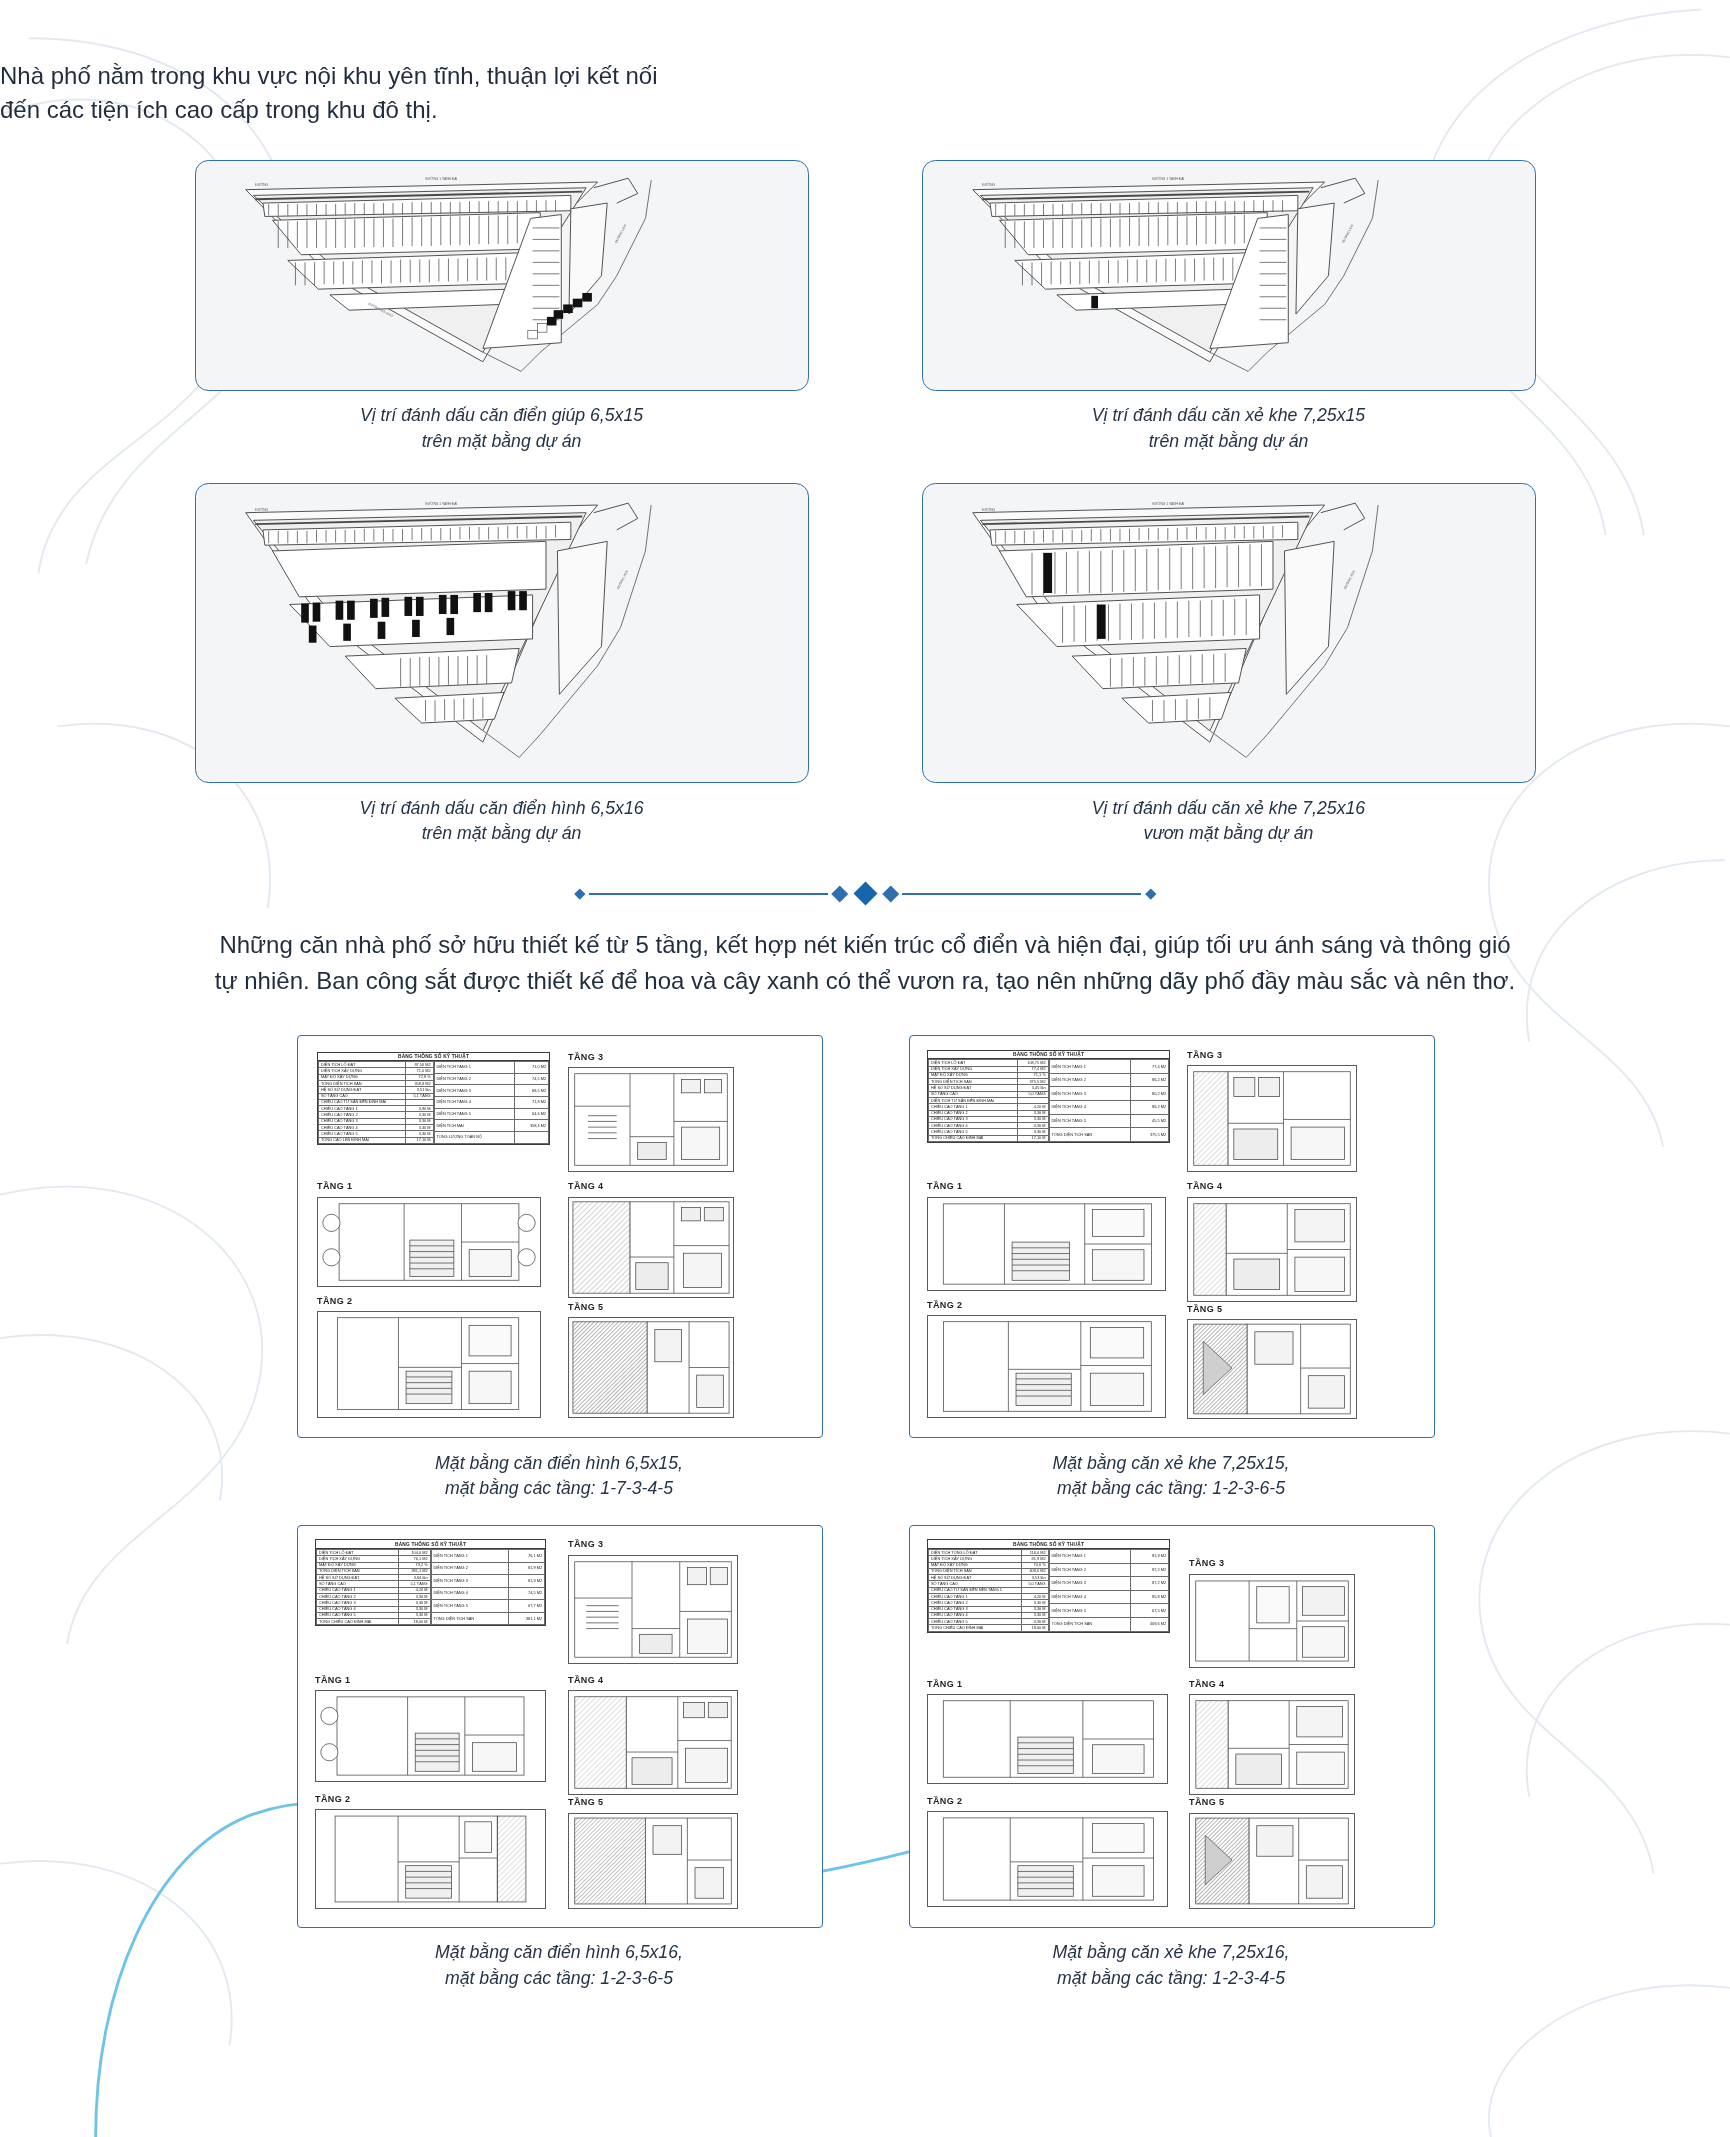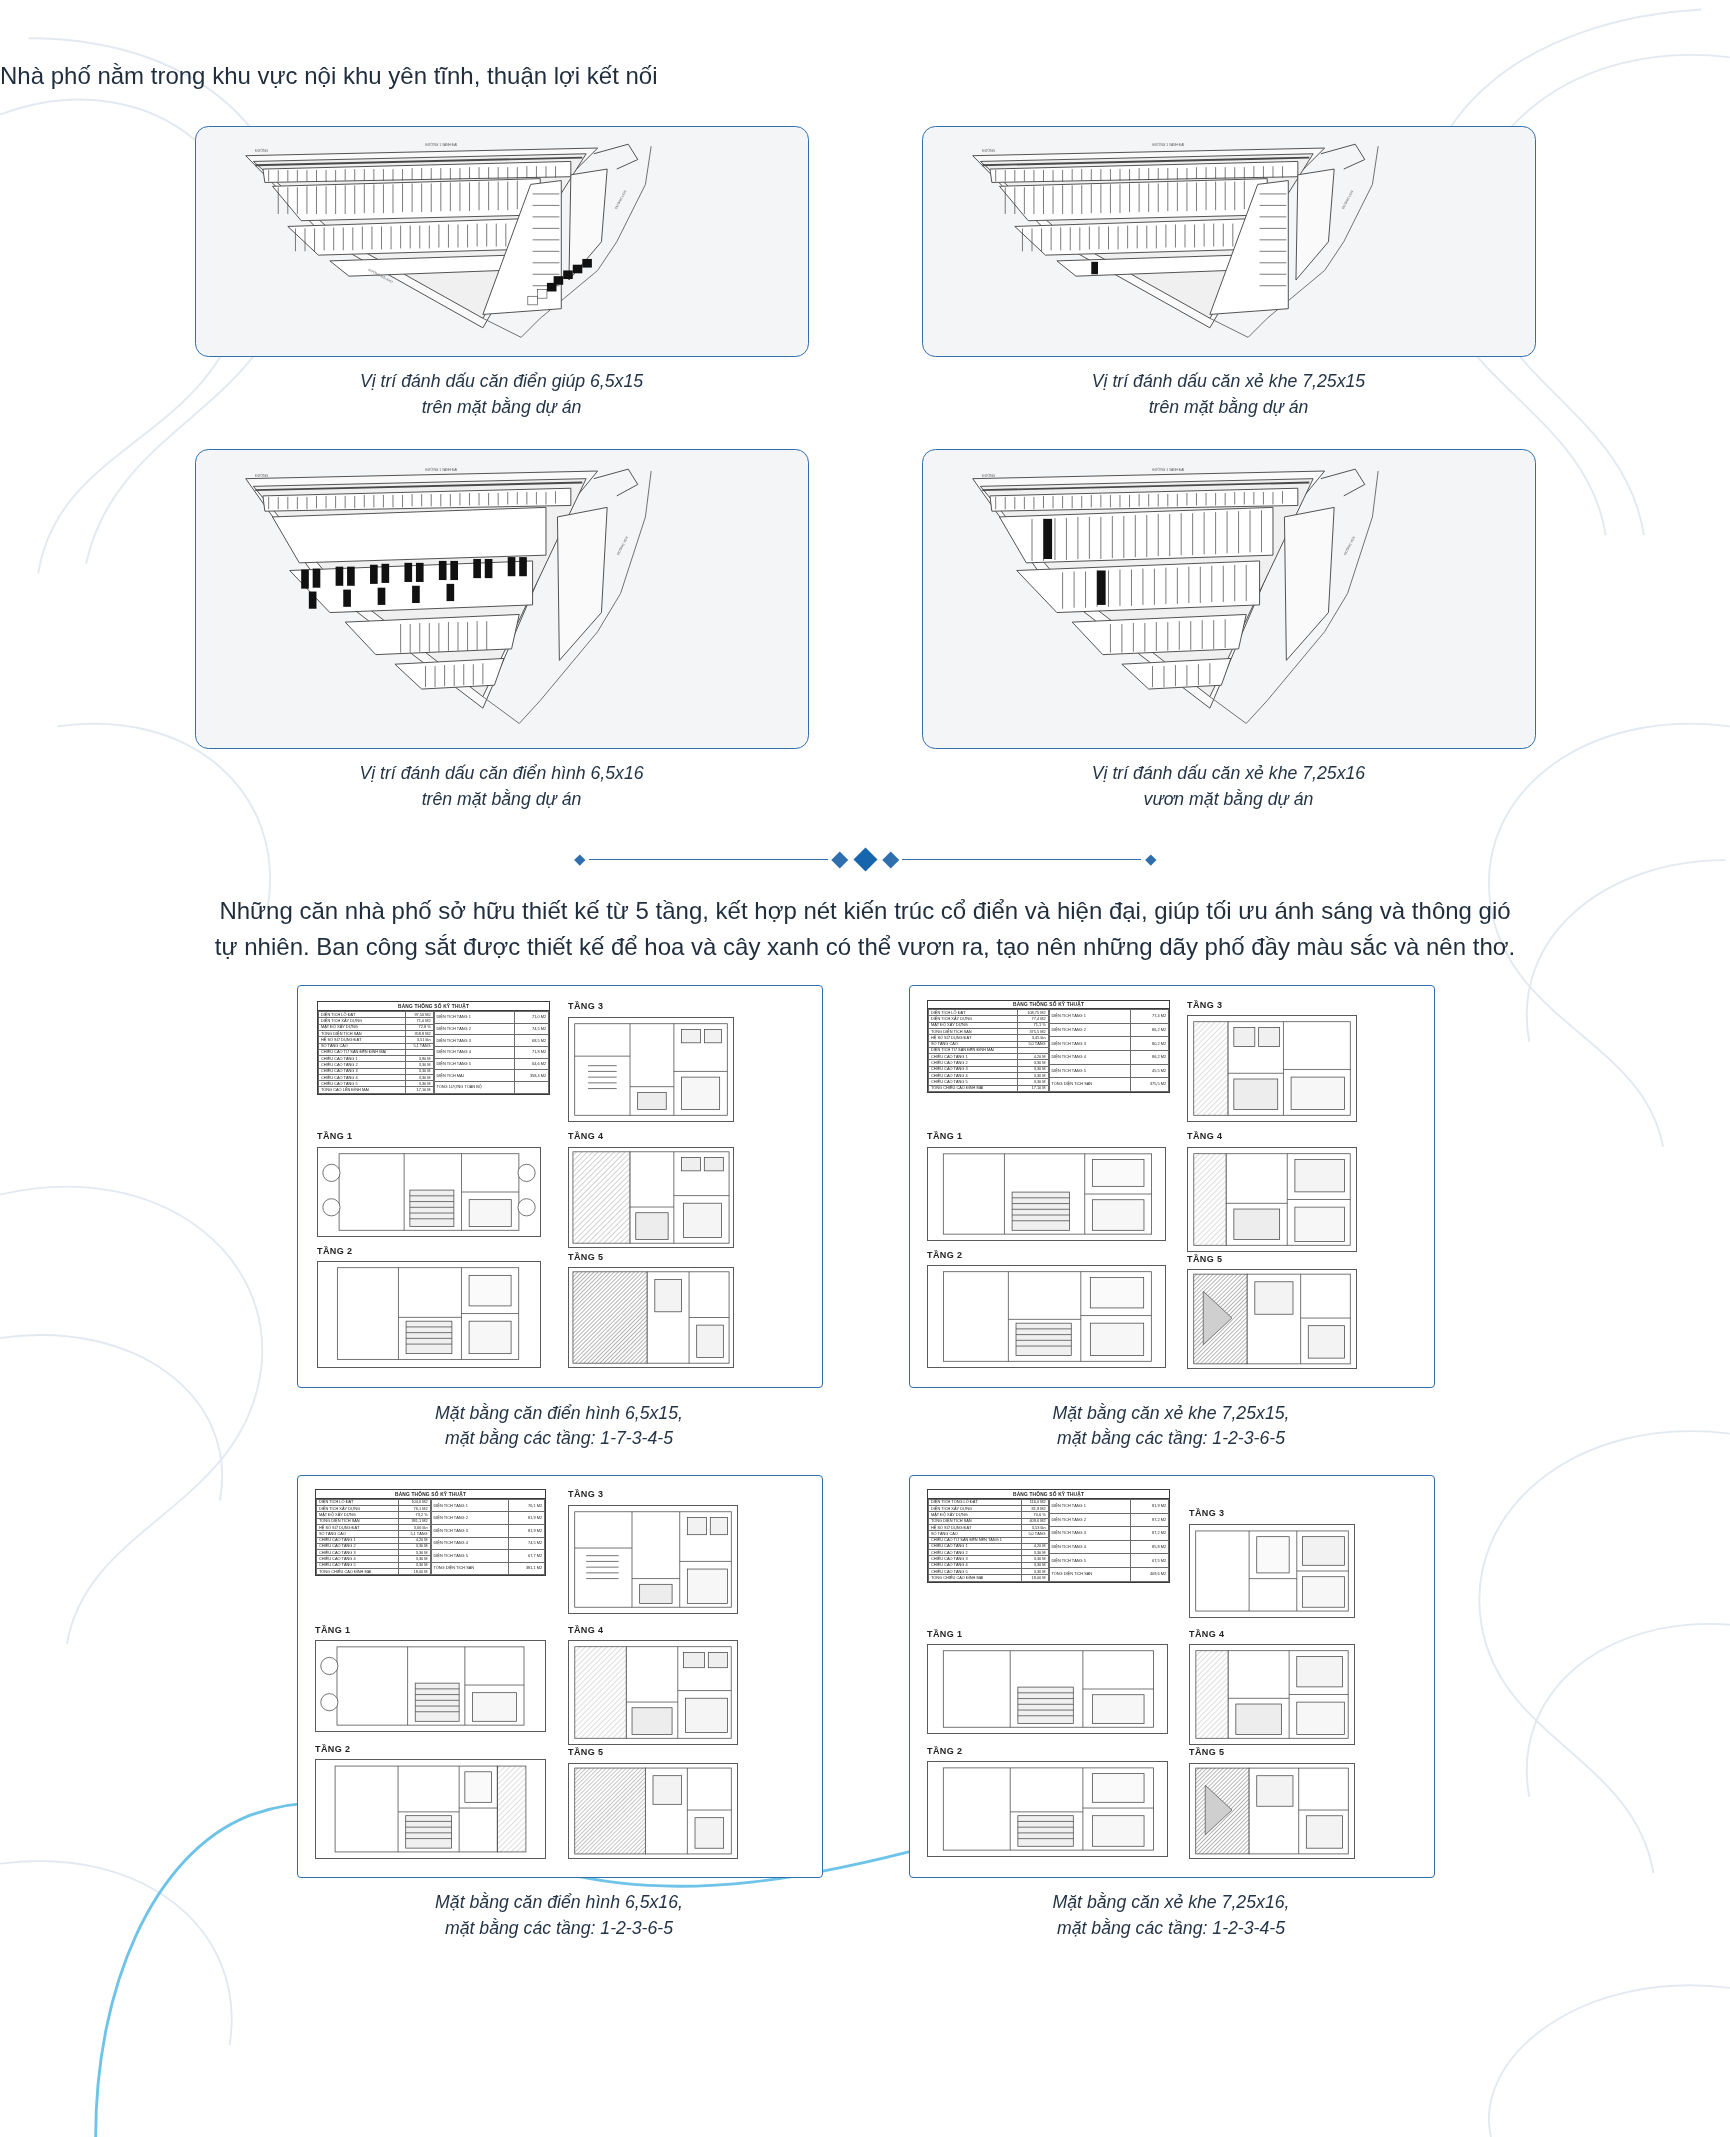--- a/index.html
+++ b/index.html
@@ -65,21 +65,21 @@
   .div-dia.sm{width:11.5px;height:11.5px;background:#2f6fae;}
   .div-dia.xs{width:7.6px;height:7.6px;background:#2f6fae;}
 
   
   .para{
     text-align:center;
     font-size:24px;
     line-height:1.5;
     color:#1f2d3d;
     max-width:1415px;
-    margin:0 auto 20px auto;
+    margin:0 auto 36px auto;
     white-space:pre-line;
   }
 
   
   .fp-cards{
     display:grid;
     grid-template-columns:repeat(2,524px);
     justify-content:center;
     column-gap:88px;
     row-gap:0px;
@@ -144,20 +144,21 @@
   </g>
   <g fill="none" stroke="#6ec3e8" stroke-width="3">
     <path d="M 100,2236 C 100,2080 160,1940 260,1900 C 380,1855 470,1930 590,1960 C 720,1992 860,1962 980,1930 C 1120,1892 1260,1880 1400,1905"></path>
   </g>
 </svg>
 
 <div class="page">
 
   <div class="intro">
     <div>Nhà phố nằm trong khu vực nội khu yên tĩnh, thuận lợi kết nối</div>
+    <div>đến các tiện ích cao cấp trong khu đô thị.</div>
   </div>
 
   <div class="cards">
 
     <div class="card-wrap">
       <div class="card">
         <svg class="sitemap" viewBox="0 0 640 240">
           <g stroke="#4a4a4a" fill="none" stroke-width="1">
             <path d="M52,30 L420,22 L392,50 L300,210 L140,120 Z" fill="#fafafa"></path>
             <path d="M60,36 L408,28 L300,200 L150,116 Z" fill="#f0f0f0"></path>

